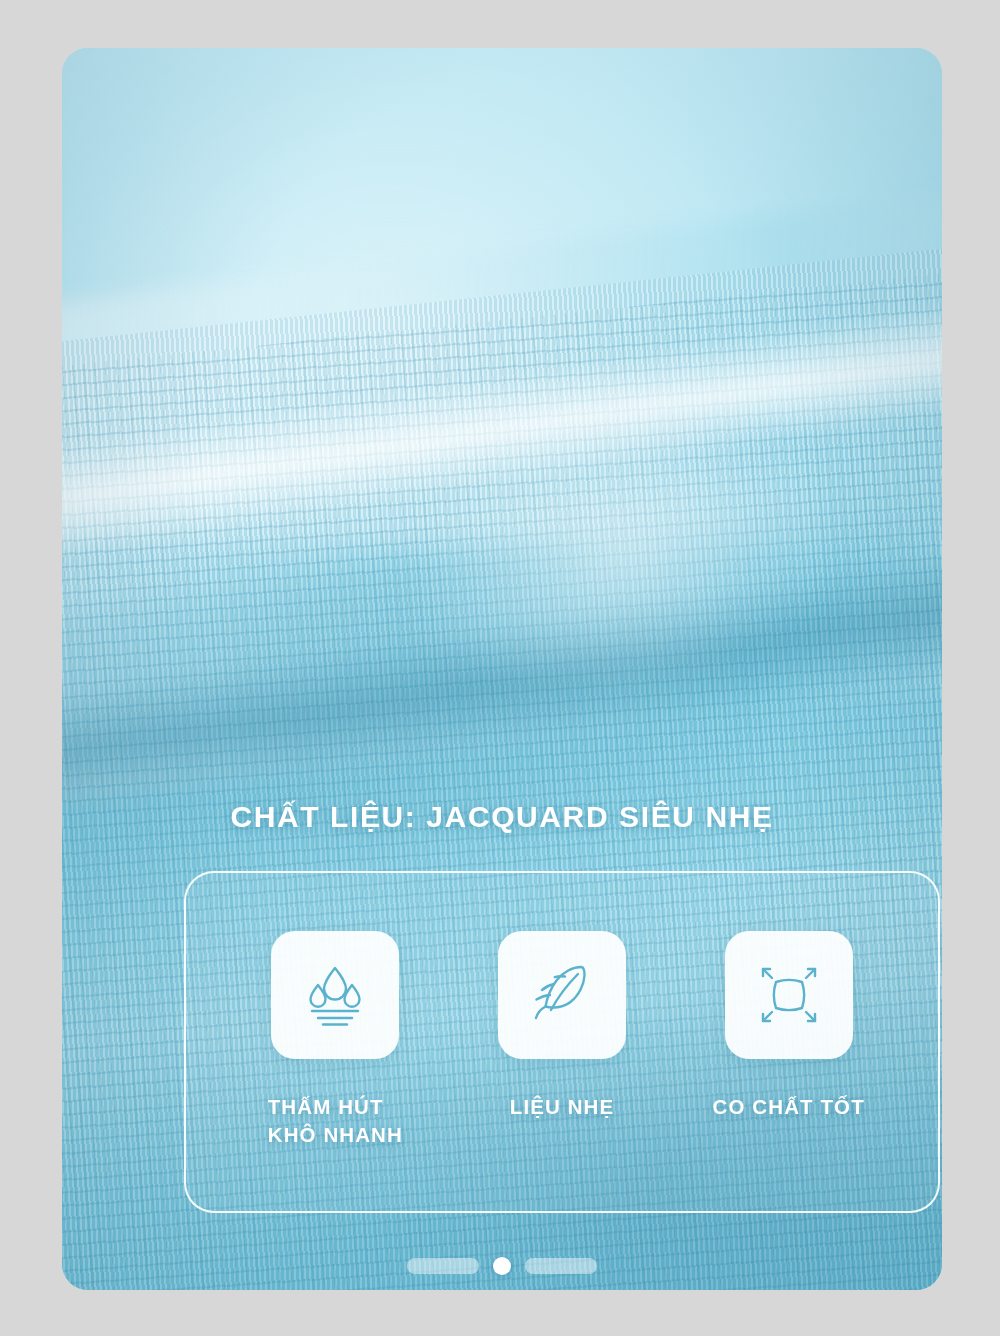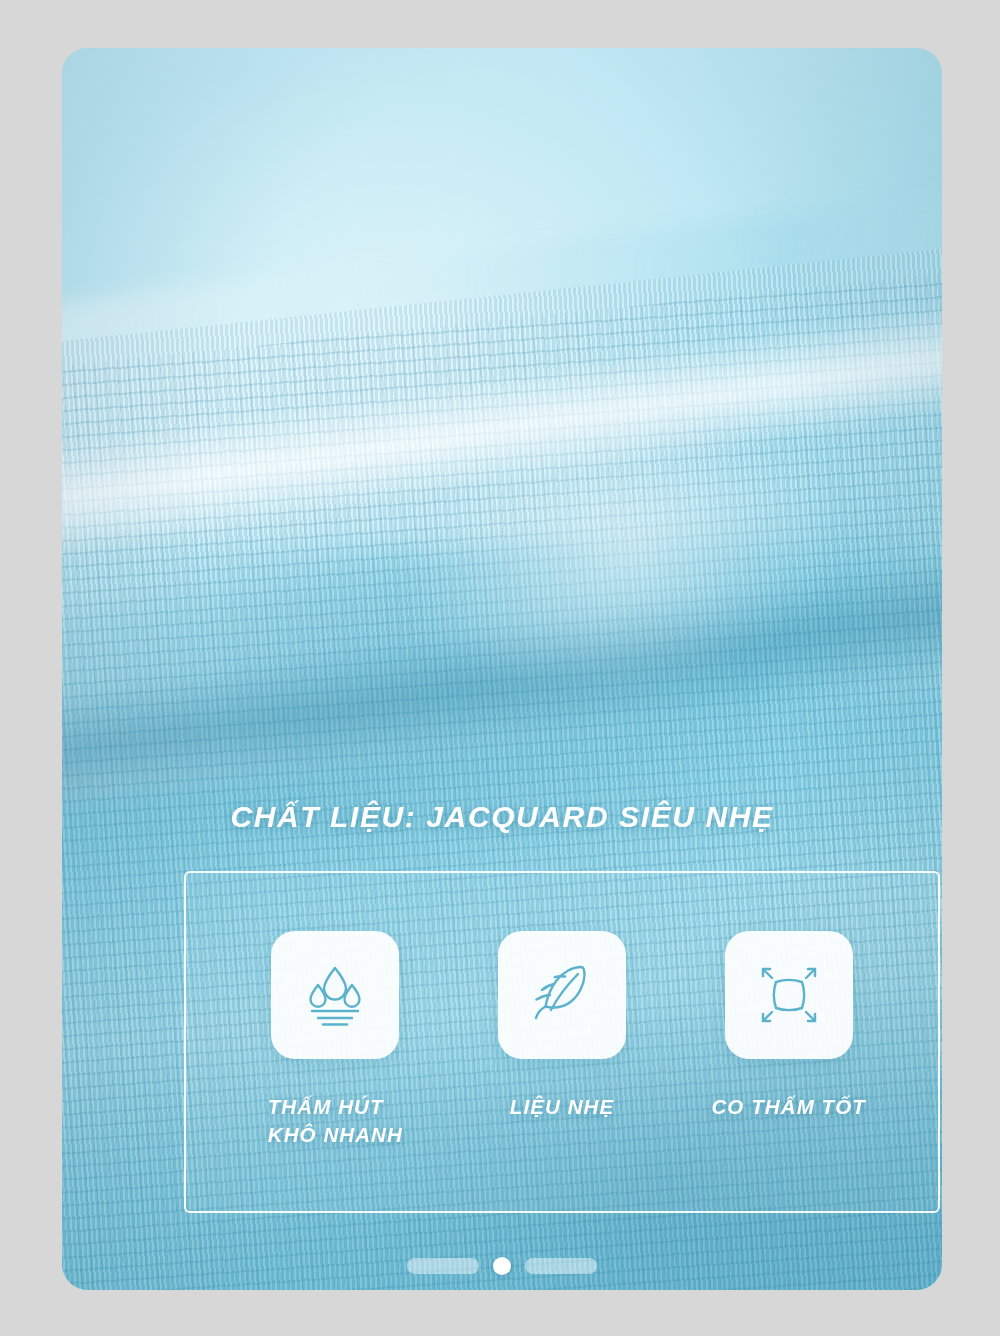--- a/index.html
+++ b/index.html
@@ -14,21 +14,20 @@
     font-family: "Liberation Sans", sans-serif;
     overflow: hidden;
   }
 
   
   #page {
     position: relative;
     width: 1000px;
     height: 1336px;
     background: #d7d7d7;
-    font-style: italic;
   }
 
   
   #photo-card {
     position: absolute;
     left: 62px;
     top: 48px;
     width: 880px;
     height: 1242px;
     border-radius: 26px;
@@ -164,21 +163,21 @@
   }
 
   
   #features-panel {
     position: absolute;
     left: 122px;
     top: 823px;
     width: 756px;
     height: 342px;
     border: 2px solid rgba(255,255,255,0.92);
-    border-radius: 6px;
+    border-radius: 30px;
     box-sizing: border-box;
     background: rgba(255,255,255,0.06);
   }
   #features-row {
     position: absolute;
     left: 0;
     top: 0;
     right: 0;
     bottom: 0;
     display: flex;
@@ -303,21 +302,21 @@
               <path d="M24 24l-9-9"></path>
                 <path d="M15 22v-7h7"></path>
               <path d="M58 24l9-9"></path>
                 <path d="M67 22v-7h-7"></path>
               <path d="M24 58l-9 9"></path>
                 <path d="M15 60v7h7"></path>
               <path d="M58 58l9 9"></path>
                 <path d="M67 60v7h-7"></path>
             </svg>
           </div>
-          <div class="feature-label">CO THẤM TỐT</div>
+          <div class="feature-label">CO CHẤT TỐT</div>
         </div>
 
       </div>
     </div>
 
     <div id="pagination">
       <div class="pg-pill"></div>
       <div class="pg-dot"></div>
       <div class="pg-pill"></div>
     </div>

